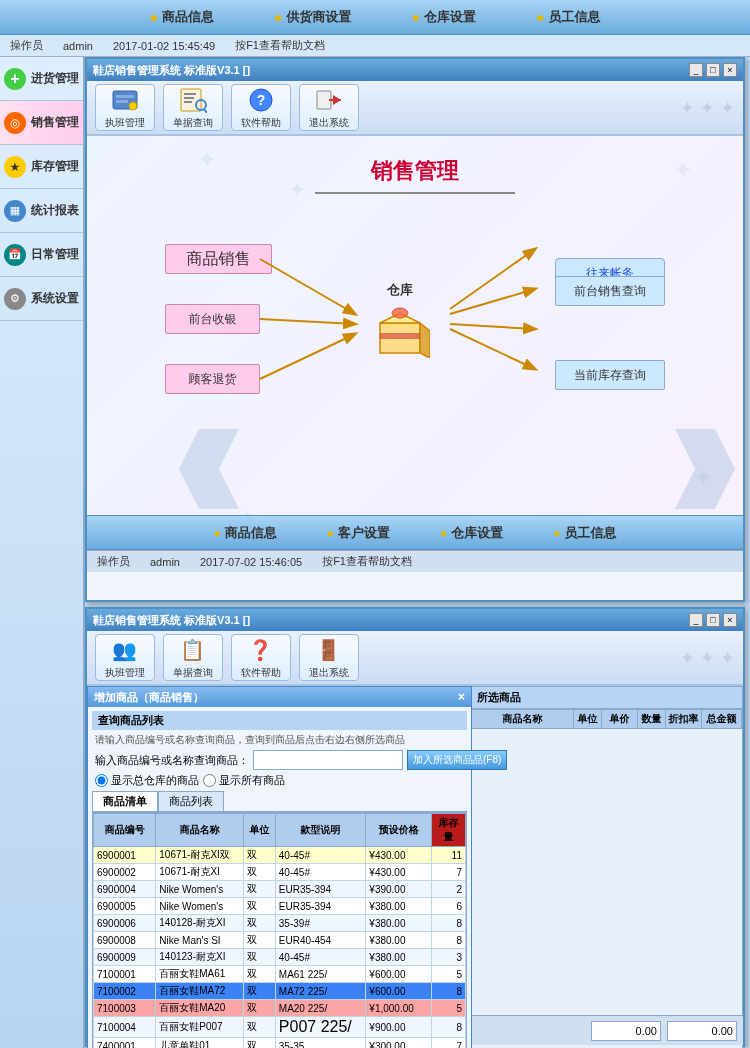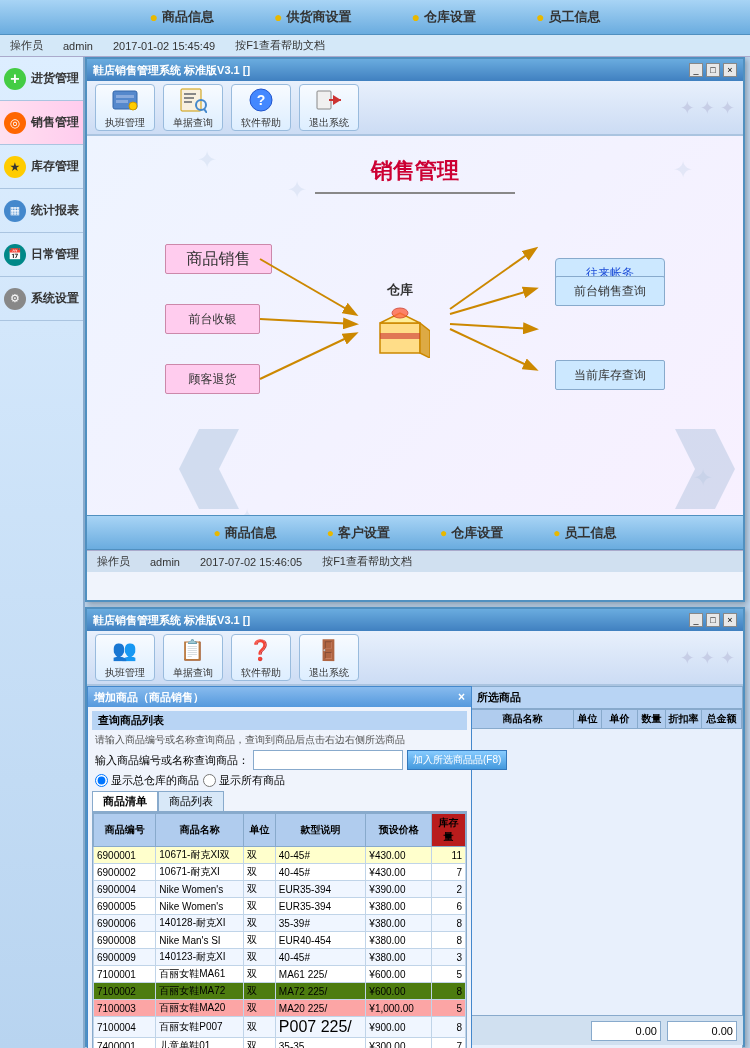--- a/index.html
+++ b/index.html
@@ -375,21 +375,21 @@
                   <td style="border: 1px solid rgb(192, 212, 232); padding: 1px 3px; white-space: nowrap; overflow: hidden; font-size: 10px; text-align: right;">3</td>
                 </tr>
                 <tr style="background: white; cursor: pointer;">
                   <td style="border: 1px solid rgb(192, 212, 232); padding: 1px 3px; white-space: nowrap; overflow: hidden; font-size: 10px;">7100001</td>
                   <td style="border: 1px solid rgb(192, 212, 232); padding: 1px 3px; white-space: nowrap; overflow: hidden; font-size: 10px;">百丽女鞋MA61</td>
                   <td style="border: 1px solid rgb(192, 212, 232); padding: 1px 3px; white-space: nowrap; overflow: hidden; font-size: 10px;">双</td>
                   <td style="border: 1px solid rgb(192, 212, 232); padding: 1px 3px; white-space: nowrap; overflow: hidden; font-size: 10px;">MA61 225/</td>
                   <td style="border: 1px solid rgb(192, 212, 232); padding: 1px 3px; white-space: nowrap; overflow: hidden; font-size: 10px;">¥600.00</td>
                   <td style="border: 1px solid rgb(192, 212, 232); padding: 1px 3px; white-space: nowrap; overflow: hidden; font-size: 10px; text-align: right;">5</td>
                 </tr>
-                <tr style="background: #4d7c0f; cursor: pointer;">
+                <tr style="background: #3b82f6; cursor: pointer;">
                   <td style="border: 1px solid rgb(192, 212, 232); padding: 1px 3px; white-space: nowrap; overflow: hidden; font-size: 10px;">7100002</td>
                   <td style="border: 1px solid rgb(192, 212, 232); padding: 1px 3px; white-space: nowrap; overflow: hidden; font-size: 10px;">百丽女鞋MA72</td>
                   <td style="border: 1px solid rgb(192, 212, 232); padding: 1px 3px; white-space: nowrap; overflow: hidden; font-size: 10px;">双</td>
                   <td style="border: 1px solid rgb(192, 212, 232); padding: 1px 3px; white-space: nowrap; overflow: hidden; font-size: 10px;">MA72 225/</td>
                   <td style="border: 1px solid rgb(192, 212, 232); padding: 1px 3px; white-space: nowrap; overflow: hidden; font-size: 10px;">¥600.00</td>
                   <td style="border: 1px solid rgb(192, 212, 232); padding: 1px 3px; white-space: nowrap; overflow: hidden; font-size: 10px; text-align: right;">8</td>
                 </tr>
                 <tr style="background: #fca5a5; cursor: pointer;">
                   <td style="border: 1px solid rgb(192, 212, 232); padding: 1px 3px; white-space: nowrap; overflow: hidden; font-size: 10px;">7100003</td>
                   <td style="border: 1px solid rgb(192, 212, 232); padding: 1px 3px; white-space: nowrap; overflow: hidden; font-size: 10px;">百丽女鞋MA20</td>

